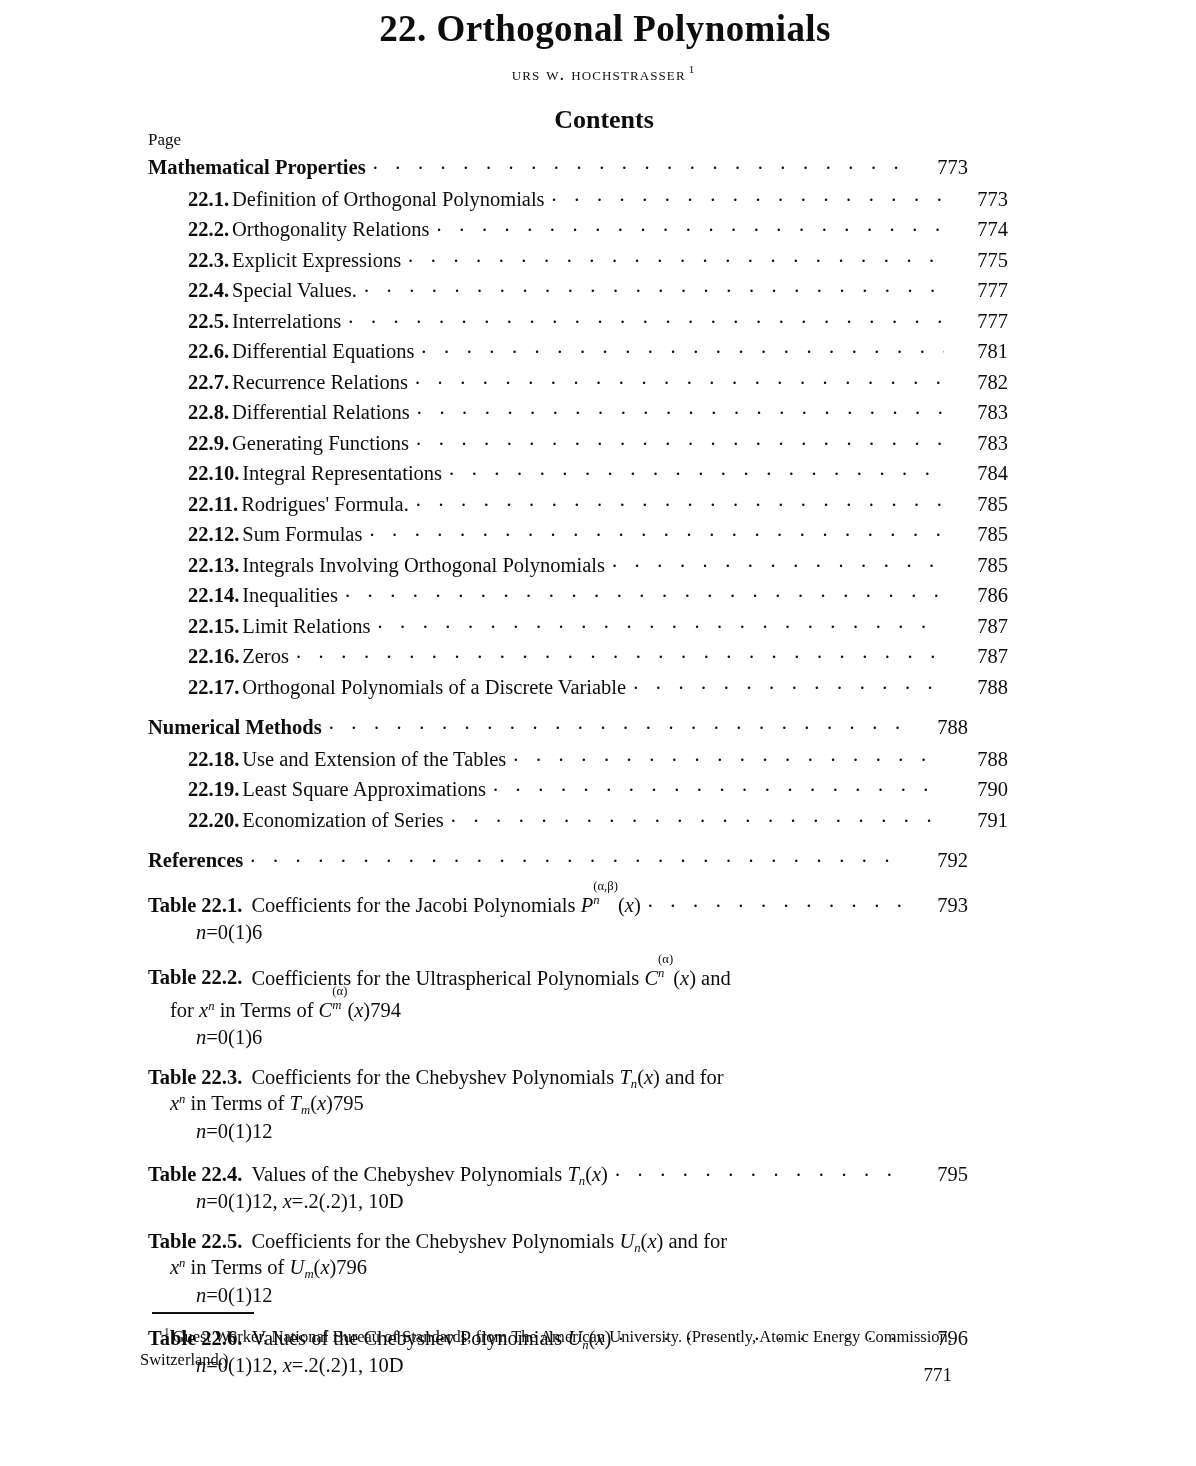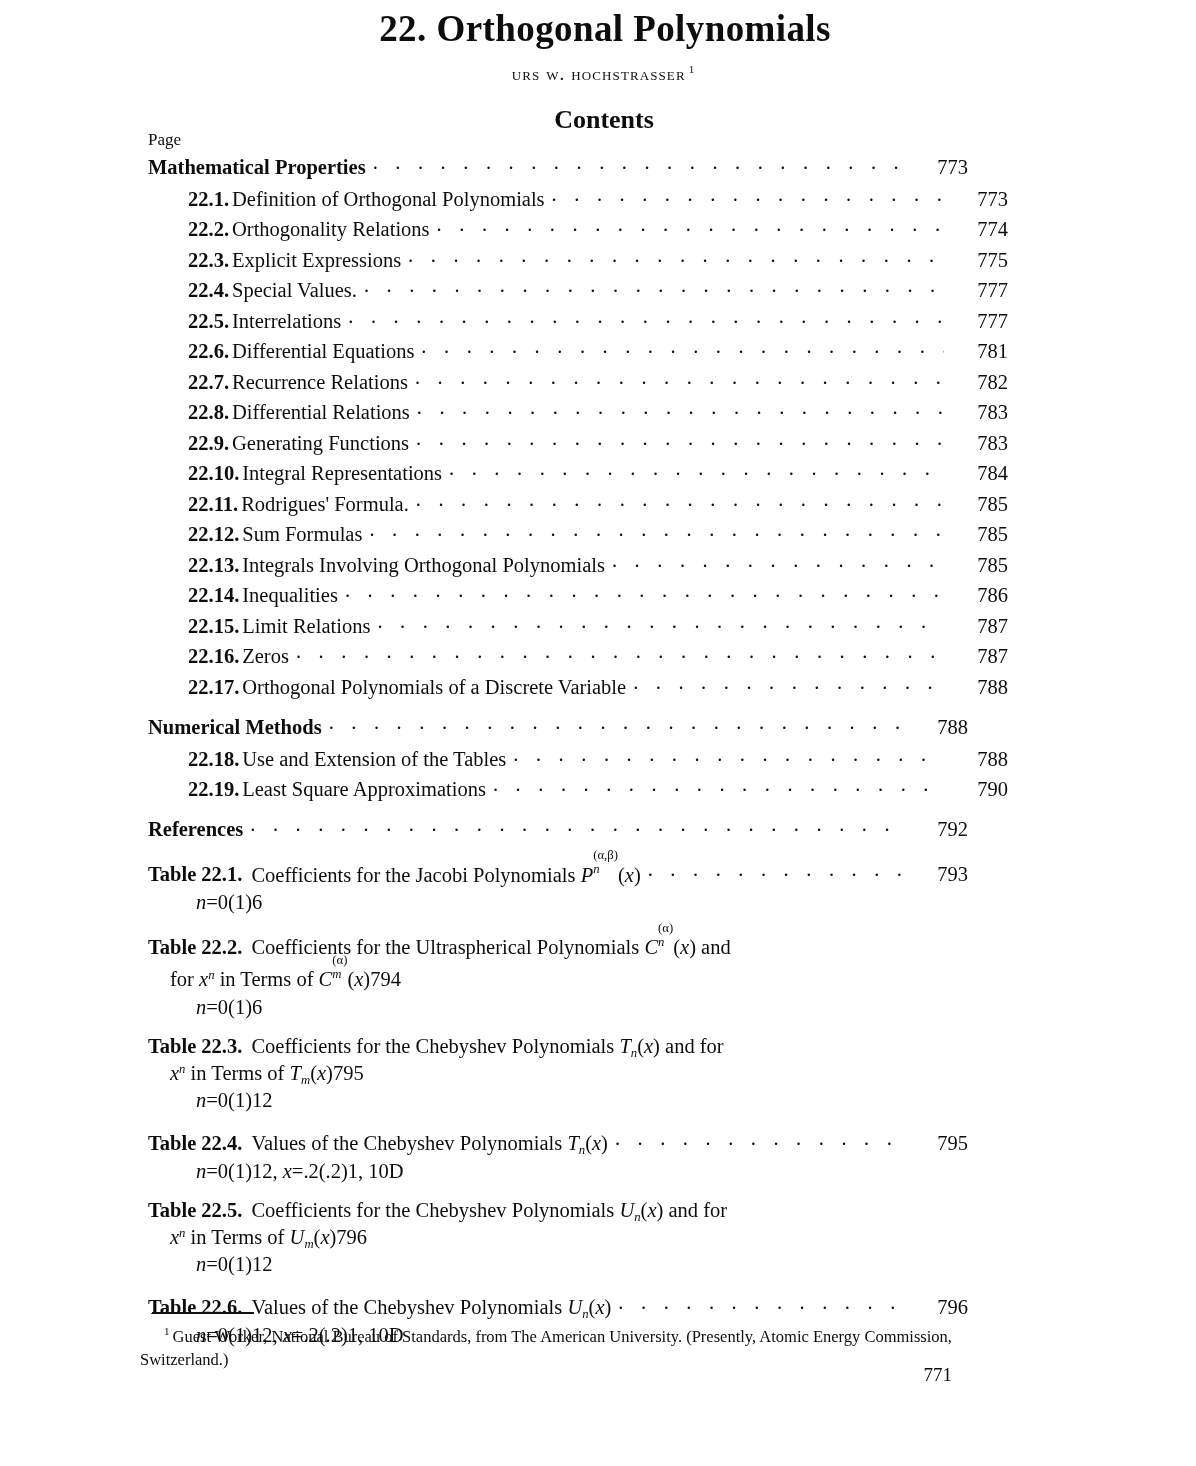--- a/index.html
+++ b/index.html
@@ -325,20 +325,25 @@
         <div class="row sub">
           <span class="label"><span class="idx">22.18.</span><span class="ttl">Use and Extension of the Tables</span></span>
           <span class="leader"></span>
           <span class="pnum">788</span>
         </div>
         <div class="row sub">
           <span class="label"><span class="idx">22.19.</span><span class="ttl">Least Square Approximations</span></span>
           <span class="leader"></span>
           <span class="pnum">790</span>
         </div>
+        <div class="row sub">
+          <span class="label"><span class="idx">22.20.</span><span class="ttl">Economization of Series</span></span>
+          <span class="leader"></span>
+          <span class="pnum">791</span>
+        </div>
         <div class="row sec-head gap-before">
           <span class="label">References</span>
           <span class="leader"></span>
           <span class="pnum">792</span>
         </div>
       </div>
     <div id="table-rows">
         <div class="tbl-entry">
           <div class="row">
             <span class="label"><span class="cap">Table 22.1.</span>Coefficients for the Jacobi Polynomials <span class="mi">P</span><span class="stack"><span class="up">(α,β)</span><span class="dn"><span class="mi">n</span></span></span>(<span class="mi">x</span>)</span>

